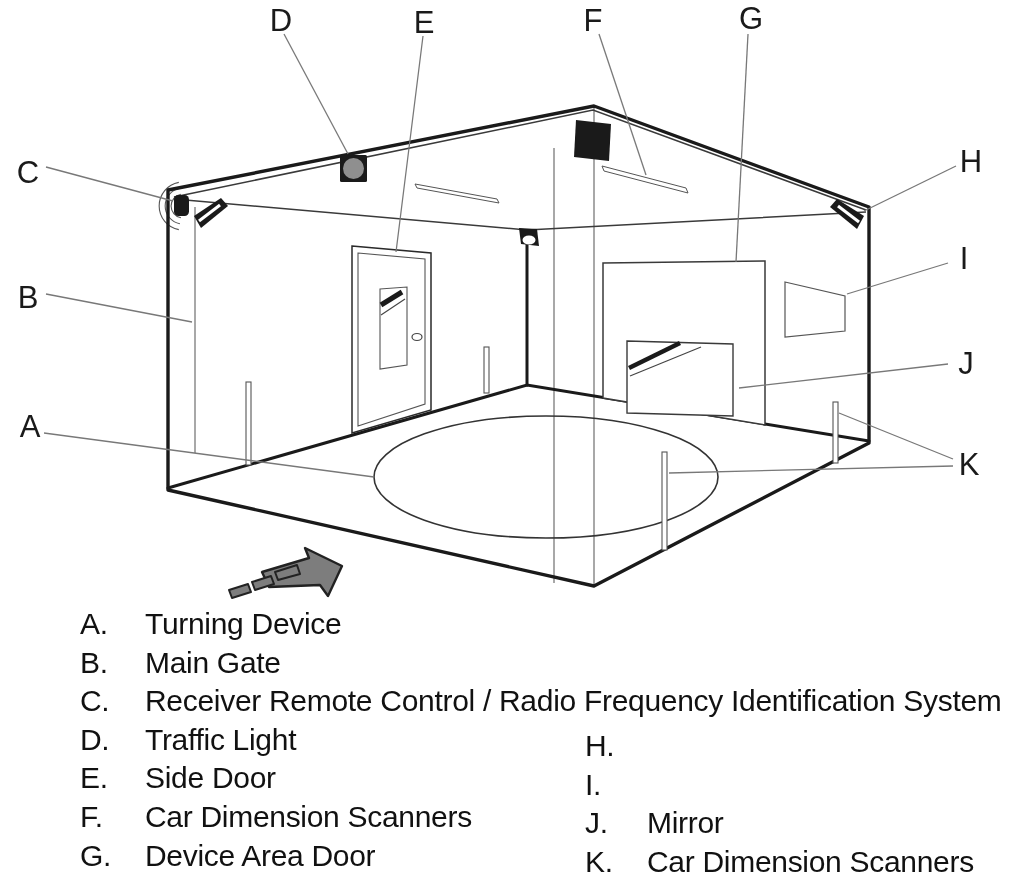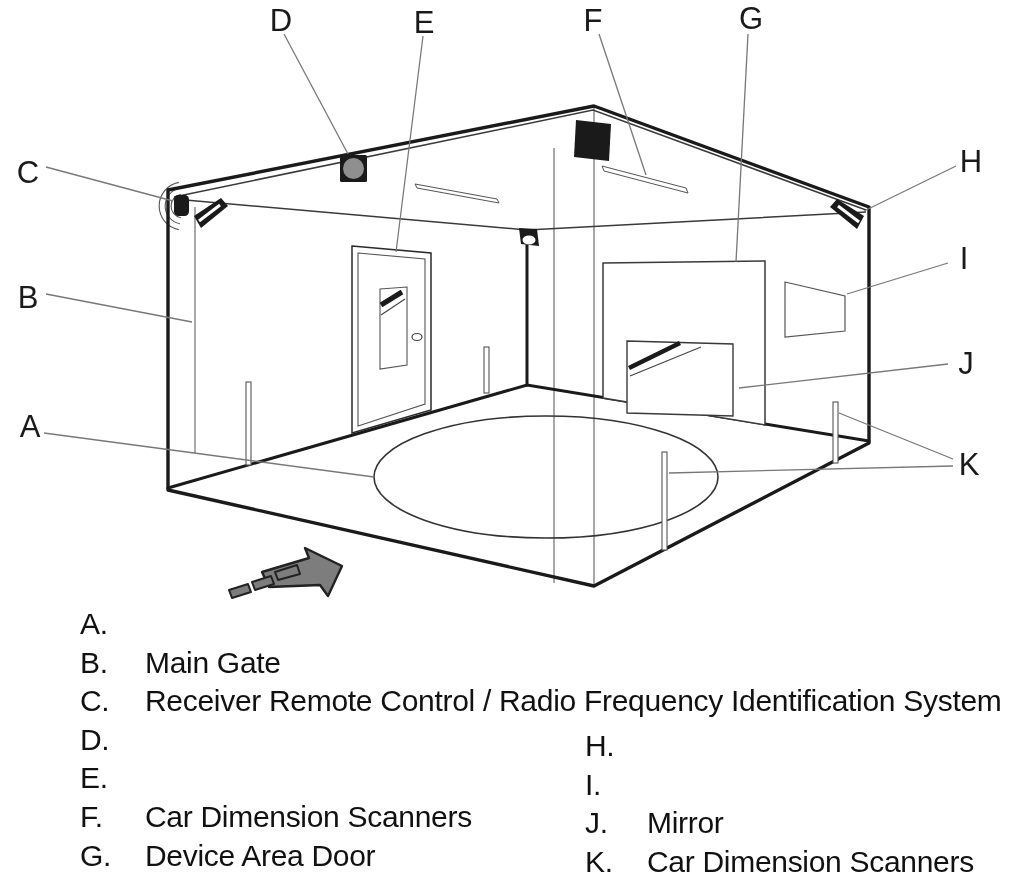--- a/index.html
+++ b/index.html
@@ -133,34 +133,37 @@
         <text x="971" y="172" text-anchor="middle" class="callout">H</text>
         <text x="964" y="269" text-anchor="middle" class="callout">I</text>
         <text x="966" y="374" text-anchor="middle" class="callout">J</text>
         <text x="969" y="475" text-anchor="middle" class="callout">K</text>
       </g>
   </svg>
 
   <div id="legend-left" class="legend-col">
       <div class="legend-row left" style="left: 80px; top: 605px;">
         <span class="legend-letter">A.</span>
+        <span>Turning Device</span>
       </div>
       <div class="legend-row left" style="left: 80px; top: 644px;">
         <span class="legend-letter">B.</span>
         <span>Main Gate</span>
       </div>
       <div class="legend-row left" style="left: 80px; top: 682px;">
         <span class="legend-letter">C.</span>
         <span>Receiver Remote Control / Radio Frequency Identification System</span>
       </div>
       <div class="legend-row left" style="left: 80px; top: 721px;">
         <span class="legend-letter">D.</span>
+        <span>Traffic Light</span>
       </div>
       <div class="legend-row left" style="left: 80px; top: 759px;">
         <span class="legend-letter">E.</span>
+        <span>Side Door</span>
       </div>
       <div class="legend-row left" style="left: 80px; top: 798px;">
         <span class="legend-letter">F.</span>
         <span>Car Dimension Scanners</span>
       </div>
       <div class="legend-row left" style="left: 80px; top: 837px;">
         <span class="legend-letter">G.</span>
         <span>Device Area Door</span>
       </div>
     </div>

